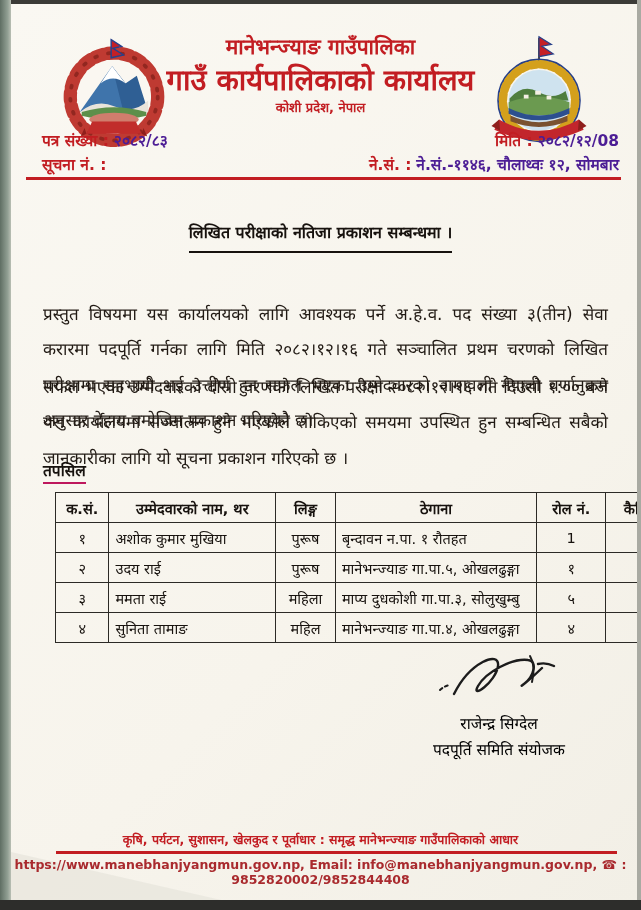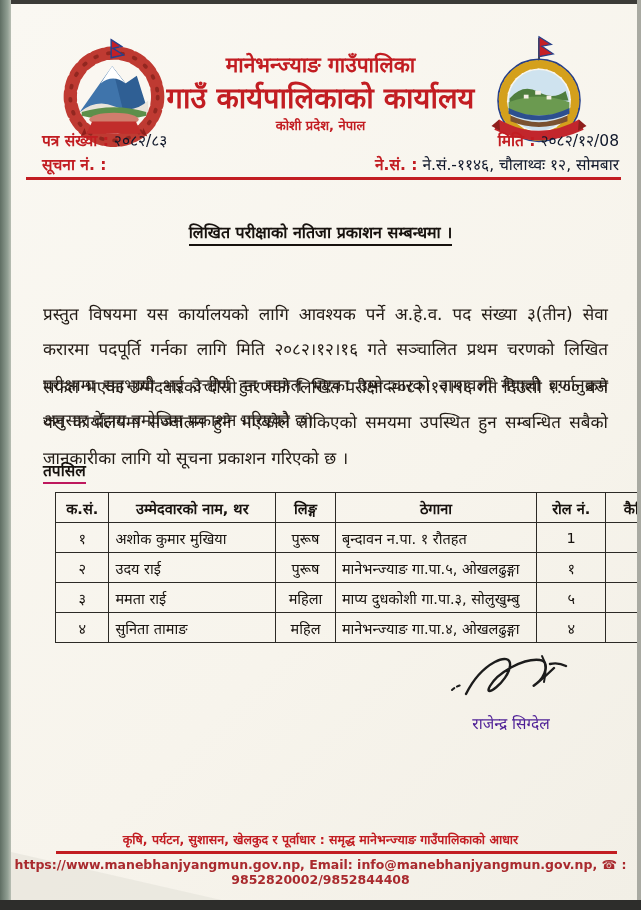--- a/index.html
+++ b/index.html
@@ -13,53 +13,53 @@
   .edge-right{position:absolute;top:0;right:0;bottom:0;width:4px;background:#a9aaa2;}
   .edge-bottom{position:absolute;left:0;right:0;bottom:0;height:10px;background:#2d2d2b;}
   .fold{position:absolute;left:11px;bottom:10px;width:0;height:0;
         border-bottom:48px solid #e9e6dd;border-right:210px solid transparent;opacity:.8;}
 
   .red{color:#c21d22;}
   .emblem{position:absolute;}
   .emblem-left{left:56px;top:34px;width:116px;height:114px;}
   .emblem-right{left:482px;top:30px;width:114px;height:118px;}
 
-  .titleblock{position:absolute;left:120px;right:120px;top:52px;text-align:center;line-height:1.25;}
+  .titleblock{position:absolute;left:120px;right:120px;top:34px;text-align:center;line-height:1.25;}
   .t1{font-size:21px;font-weight:bold;}
   .t2{font-size:29px;font-weight:bold;margin-top:2px;}
   .t3{font-size:15px;font-weight:bold;margin-top:5px;}
   .t4{font-size:13px;font-weight:bold;margin-top:1px;}
 
   .meta{position:absolute;left:42px;right:22px;top:129px;display:flex;justify-content:space-between;
         font-size:15.5px;line-height:1.55;}
   .meta b{color:#c21d22;}
-  .meta .val{color:#0f172a;font-weight:normal;}
+  .meta .val{color:#4c1d95;font-weight:bold;}
   .meta-right{text-align:right;}
   .rule{position:absolute;left:26px;right:20px;top:177px;height:3px;background:#c21d22;}
 
   .subject{position:absolute;left:0;right:0;top:221px;text-align:center;}
   .subject span{font-size:16px;font-weight:bold;color:#17120e;
-        border-bottom:2px solid #17120e;padding-bottom:2px;}
+        border-bottom:2px solid #17120e;padding-bottom:9px;}
 
   .para{position:absolute;left:43px;right:33px;color:#211a14;font-size:17px;
         line-height:2.08;text-align:justify;}
   .p1{top:297px;}
   .p2{top:364px;margin-top:6px;}
 
   .tapasil{position:absolute;left:43px;top:459px;font-size:15.5px;font-weight:bold;color:#17120e;
            border-bottom:2px solid #be185d;padding-bottom:1px;}
 
   table.result{position:absolute;left:55px;top:492px;width:630px;border-collapse:collapse;
         font-size:14.5px;color:#17120e;}
   table.result th,table.result td{border:1.6px solid #2c2a26;padding:3px 6px;height:23px;}
   table.result th{font-weight:bold;text-align:center;}
   td.c{text-align:center;}
   td.l{text-align:left;}
 
-  .signblock{position:absolute;left:416px;top:650px;width:190px;text-align:center;color:#4c1d95;}
+  .signblock{position:absolute;left:404px;top:650px;width:190px;text-align:center;color:#000000;}
   .sign-svg{display:block;margin:0 auto;}
   .sign-name{font-size:15.5px;margin-top:6px;}
   .sign-title{font-size:15.5px;margin-top:4px;}
 
   .slogan{position:absolute;left:0;right:0;top:831px;text-align:center;
           font-size:12.5px;font-weight:bold;color:#c21d22;}
   .footrule{position:absolute;left:56px;right:24px;top:851px;height:2.5px;background:#c21d22;}
   .contact{position:absolute;left:0;right:0;top:857px;text-align:center;
            font-size:12.5px;font-weight:bold;color:#a92a2e;}
 </style>
@@ -194,20 +194,21 @@
   </tbody>
     </table>
 
   <div class="signblock">
     <svg class="sign-svg" width="130" height="56" viewBox="0 0 130 56">
       <path d="M6,40 q4,-4 10,-5" stroke="#1c1c1c" stroke-width="2" fill="none" stroke-linecap="round" stroke-dasharray="3 3"></path>
       <path d="M20,44 C36,12 66,0 64,16 C62,32 36,50 44,36 C52,22 78,8 94,10 C104,11 100,26 90,34 C82,40 96,30 108,18 M104,14 q8,-2 16,2" stroke="#1c1c1c" stroke-width="2.4" fill="none" stroke-linecap="round"></path>
       <path d="M96,6 q6,10 2,26" stroke="#1c1c1c" stroke-width="2" fill="none" stroke-linecap="round"></path>
     </svg>
     <div class="sign-name">राजेन्द्र सिग्देल</div>
+    <div class="sign-title">पदपूर्ति समिति संयोजक</div>
   </div>
 
   <div class="slogan">कृषि, पर्यटन, सुशासन, खेलकुद र पूर्वाधार : समृद्ध मानेभन्ज्याङ गाउँपालिकाको आधार</div>
   <div class="footrule"></div>
   <div class="contact">
     <span>https://www.manebhanjyangmun.gov.np, Email: info@manebhanjyangmun.gov.np,</span>
     <span>☎</span>
     <span>: 9852820002/9852844408</span>
   </div>
 

